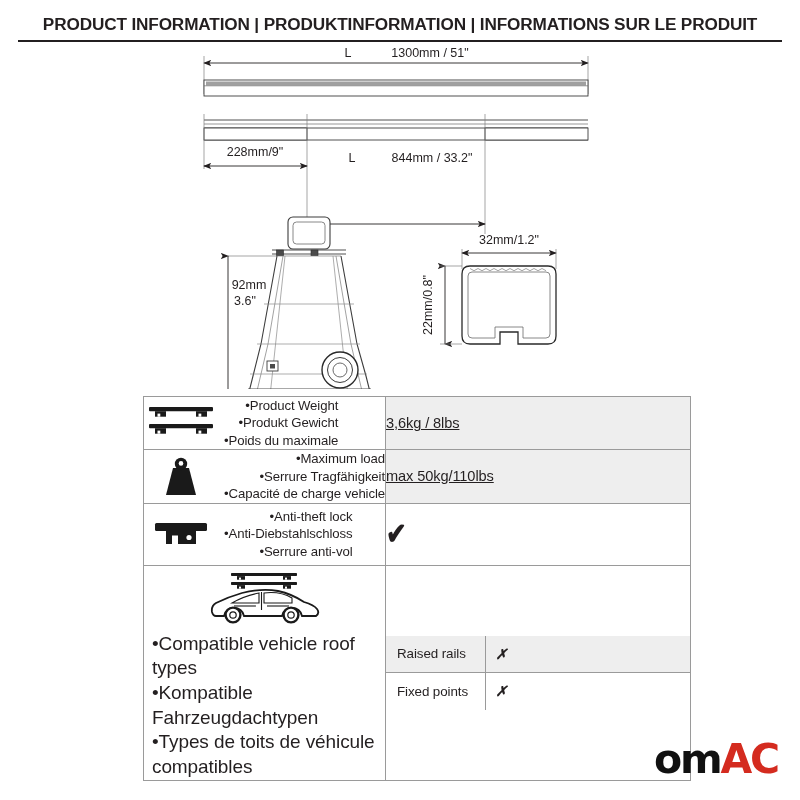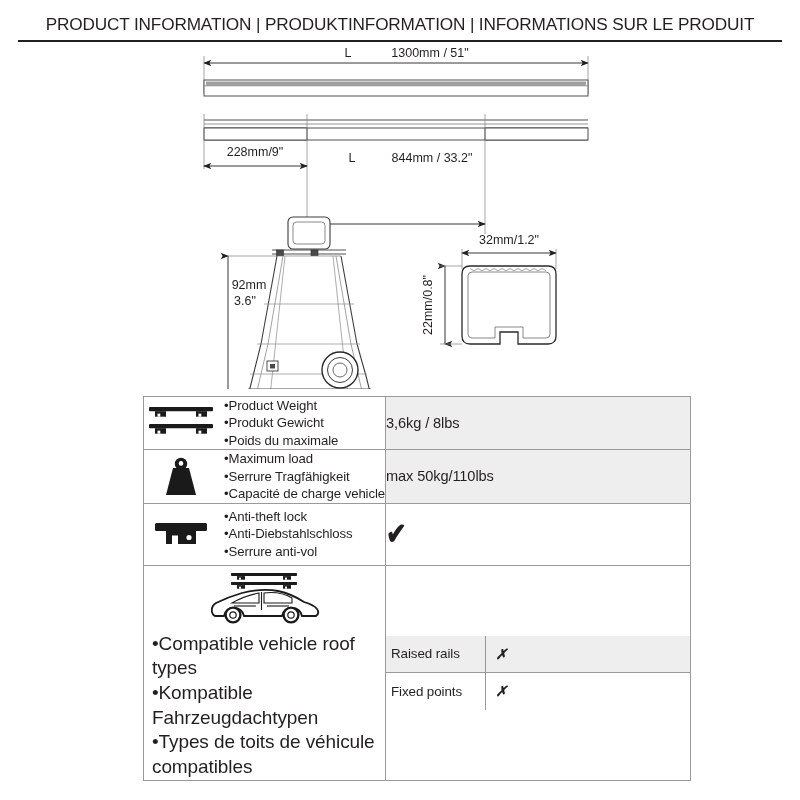--- a/index.html
+++ b/index.html
@@ -13,21 +13,21 @@
   .page { position: relative; width: 800px; height: 800px; }
 
   
   .header {
     position: absolute;
     left: 0; top: 14px; width: 800px;
     text-align: center;
   }
   .header-title {
     font-size: 17.2px;
-    font-weight: 400;
+    font-weight: 700;
     letter-spacing: -0.15px;
     color: #231f20;
     white-space: nowrap;
   }
   .header-rule {
     position: absolute;
     left: 18px; top: 40px;
     width: 764px; height: 2px;
     background: #231f20;
   }
@@ -47,55 +47,56 @@
   }
   .spec-table td {
     border: 1px solid #9a9a9a;
     vertical-align: middle;
     padding: 0;
   }
   .cell-label {
     width: 240px;
     padding: 6px 4px 6px 6px;
   }
-  .label-flex { display: flex; align-items: center; gap: 6px; }
+  .label-flex { display: flex; align-items: center; gap: 6px; text-align: right; }
   .icon-box {
     width: 74px;
     min-width: 74px;
     display: flex;
     align-items: center;
     justify-content: center;
   }
   .label-lines {
     font-size: 13.2px;
     line-height: 1.32;
     color: #231f20;
     letter-spacing: -0.1px;
   }
   .label-lines div { white-space: nowrap; }
   .cell-value {
     font-size: 14.6px;
     color: #231f20;
     padding: 8px 0 8px 12px;
     letter-spacing: -0.1px;
+    text-decoration: underline;
   }
   .shaded { background: #eeeeee; }
 
   
   .nested {
     width: 100%;
     border-collapse: collapse;
   }
   .nested td {
     border: 0;
     border-bottom: 1px solid #9a9a9a;
     height: 37px;
     font-size: 13.4px;
     color: #231f20;
-    padding: 0 0 0 5px;
+    padding: 0 0 0 11px;
     letter-spacing: -0.1px;
   }
   .nested tr:last-child td { border-bottom: 0; }
   .nested .mark-col {
     width: 205px;
     border-left: 1px solid #9a9a9a;
     padding-left: 10px;
     font-size: 14px;
     font-weight: 700;
   }
@@ -399,14 +400,17 @@
                 </td>
               </tr>
             </tbody>
           </table>
         </td>
       </tr>
 
     </tbody>
   </table>
 
+  <div class="logo">
+    <span class="om">om</span><span class="ac">AC</span>
+  </div>
 
 </div>
 
 </body></html>

